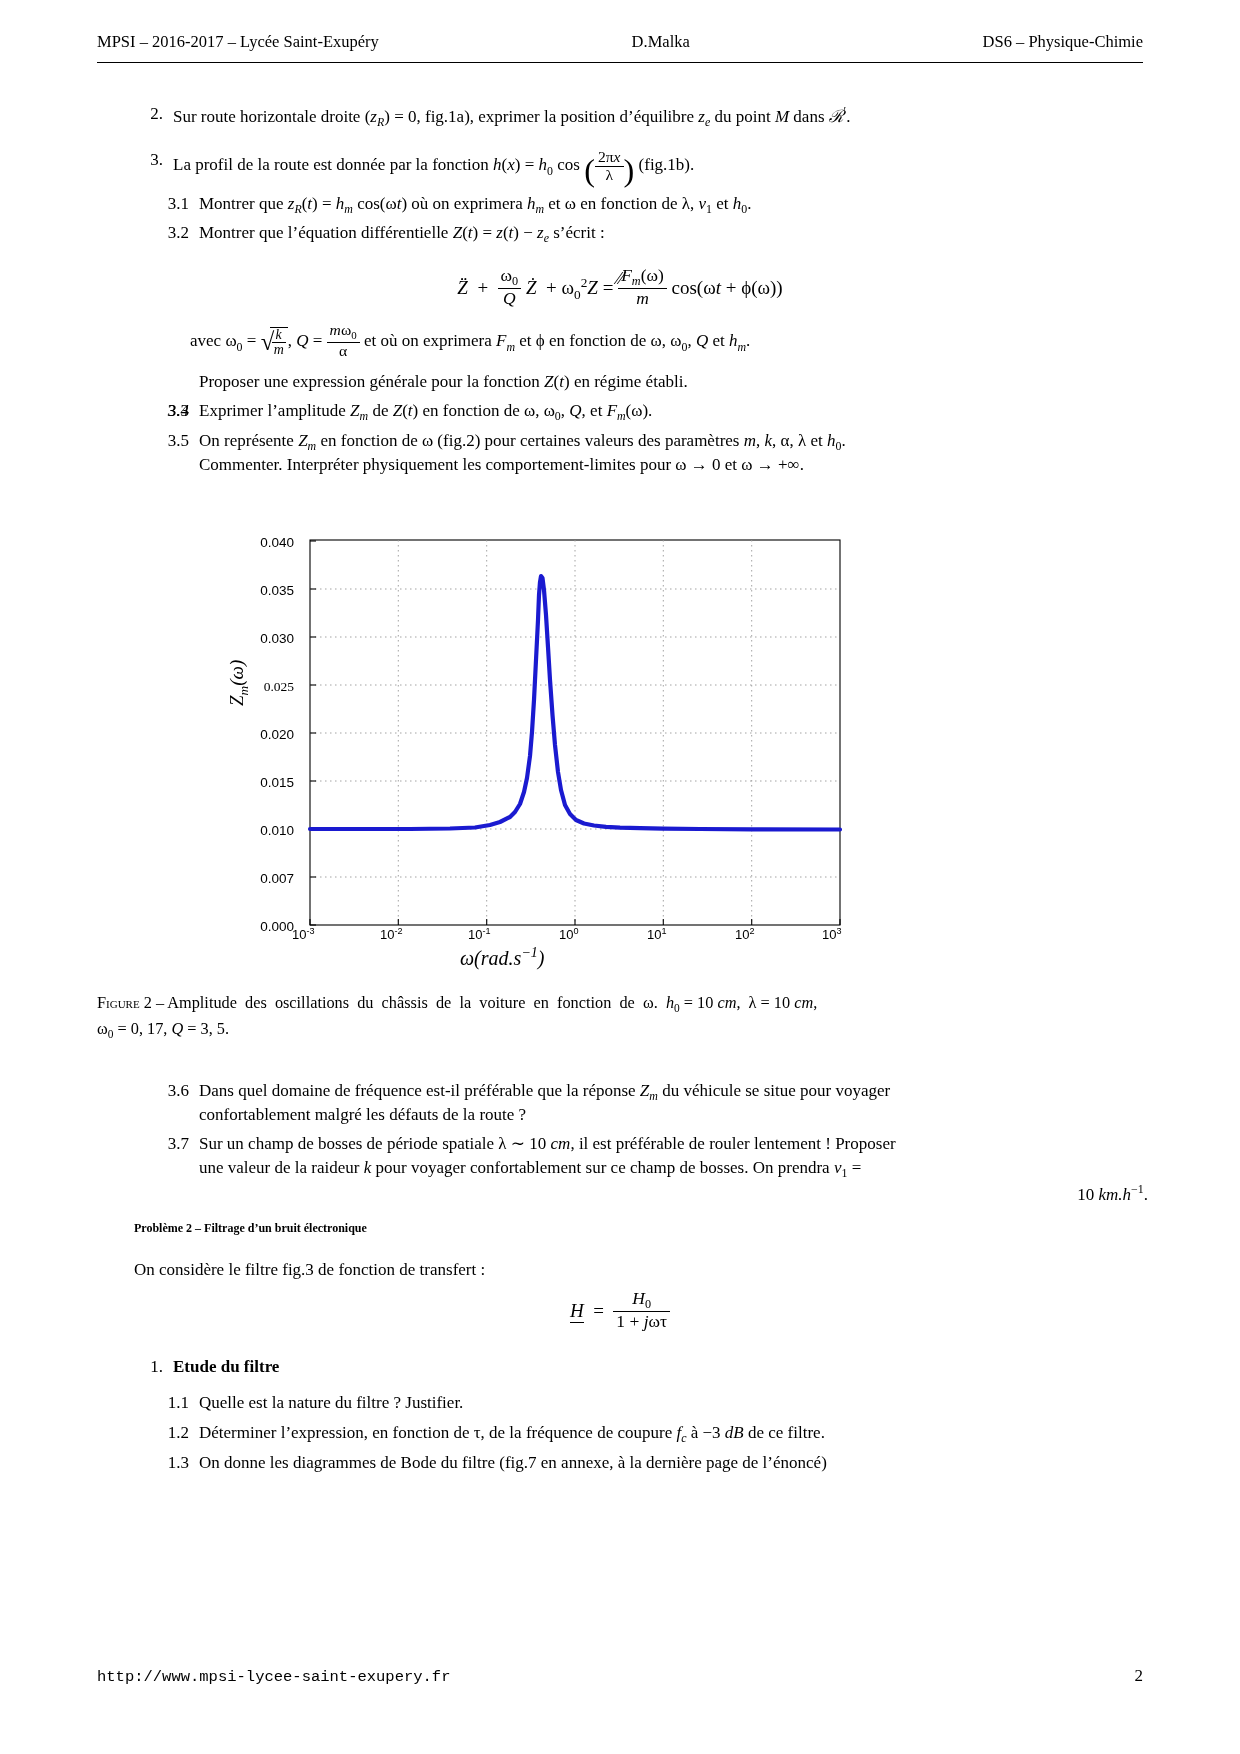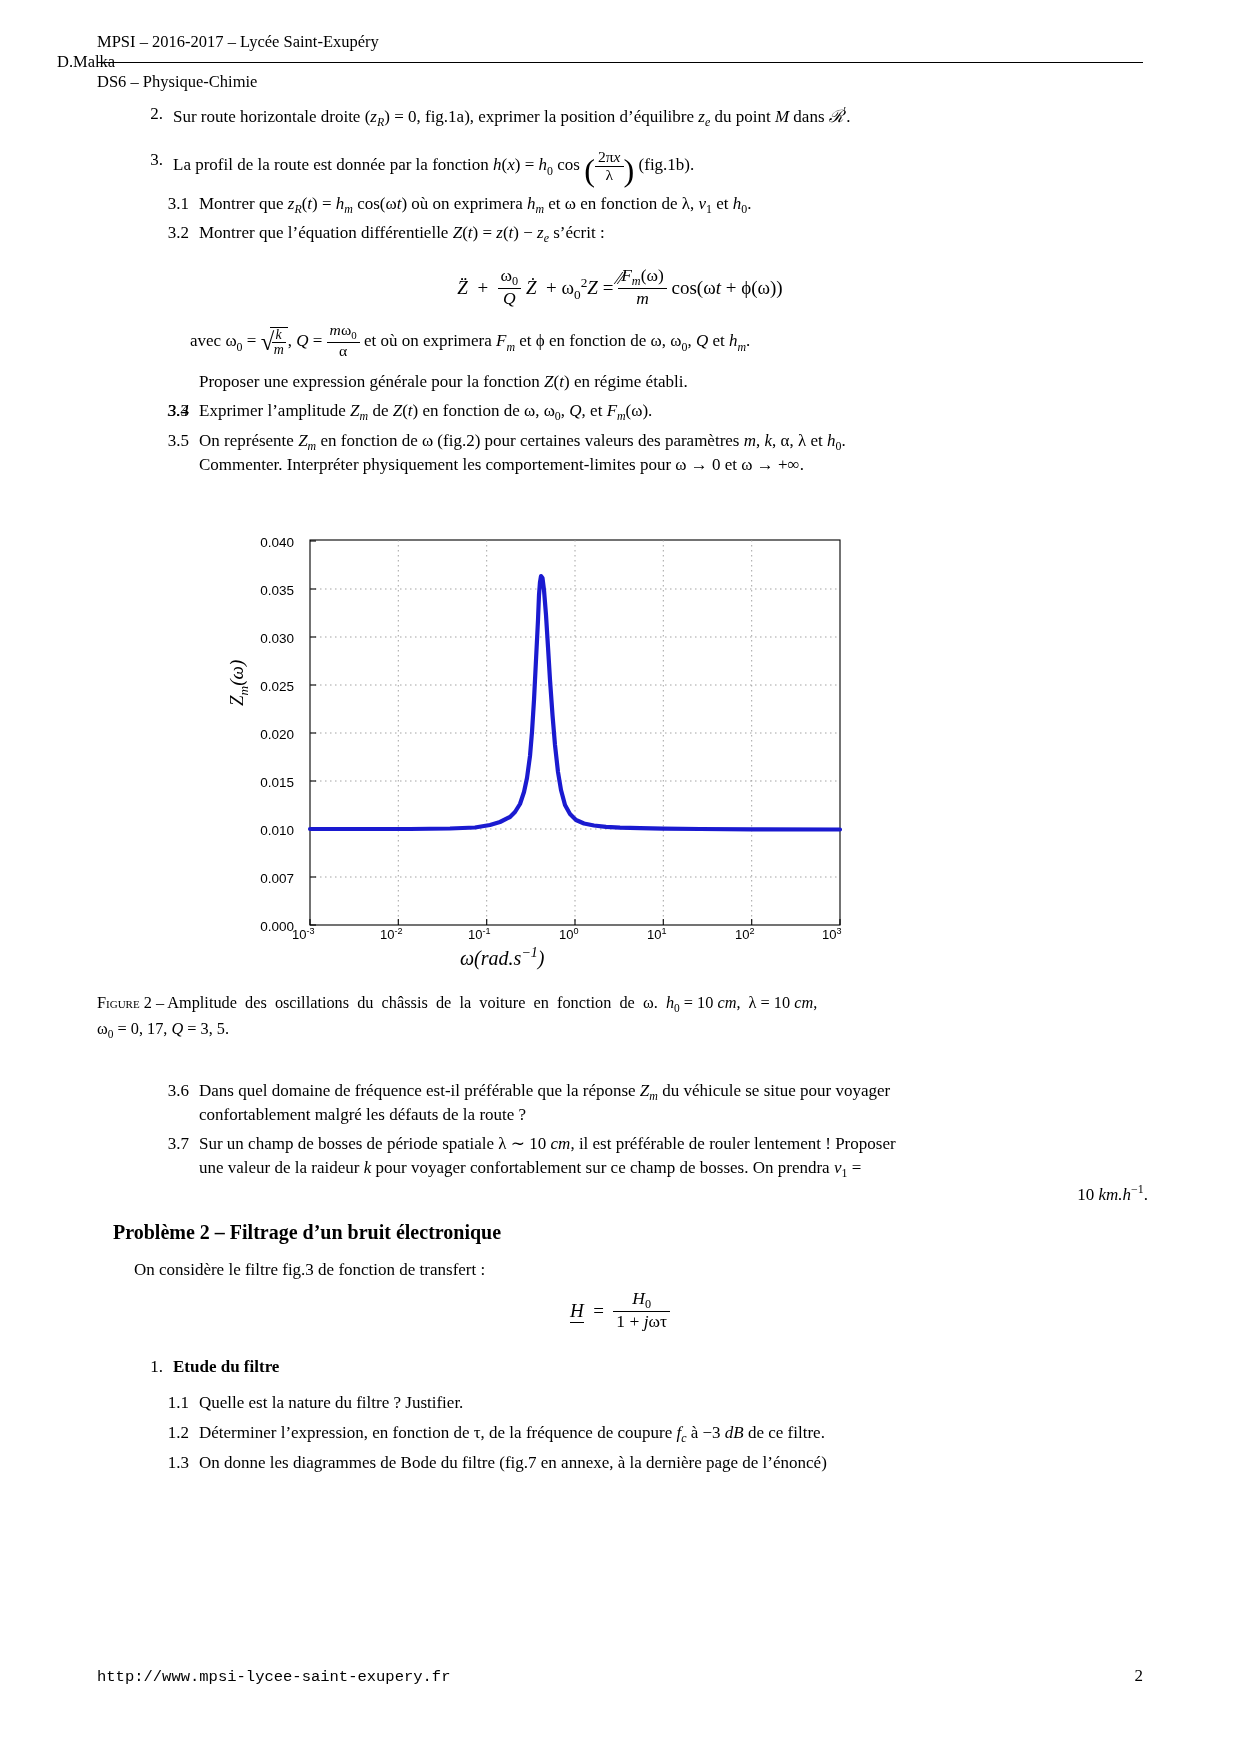--- a/index.html
+++ b/index.html
@@ -9,23 +9,22 @@
     font-family:"Liberation Serif", serif;
     color:#000000;
     position:relative;
     overflow:hidden;
   }
   .page { position:relative; width:1240px; height:1754px; }
 
   
   .header {
     position:absolute; left:97px; top:32px; width:1046px;
-    display:flex; justify-content:space-between; align-items:flex-start;
+    display:flex; justify-content:space-between; align-items:flex-end;
     font-size:16.5px;
-    flex-direction:column;
   }
   .header .mid { margin-left:-40px; }
   .rule {
     position:absolute; left:97px; top:62px; width:1046px; height:1px;
     background:#000;
   }
 
   
   .footer-url {
     position:absolute; left:97px; top:1668px;
@@ -57,21 +56,21 @@
 
   .sqrt { display:inline-block; position:relative; padding-left:9px; }
   .sqrt:before { content:"\221A"; position:absolute; left:0; top:-2px; font-size:1.45em; }
   .sqrt > .rad { border-top:1.1px solid #000; padding:0 2px; display:inline-block; }
 
   .bigparen { font-size:1.9em; vertical-align:-0.33em; font-family:"Liberation Serif", serif; }
 
   .eq { position:absolute; text-align:center; width:100%; font-size:18.5px; }
 
   .secttitle {
-    position:absolute; font-size:20px; font-weight:bold;
+    position:absolute; font-size:12px; font-weight:bold;margin-left:21px;
   }
   .bold { font-weight:bold; }
 
   .caption {
     position:absolute; left:97px; top:991px; width:1046px;
     font-size:16.3px; text-align:justify; line-height:1.45;
   }
   .sc { font-variant:small-caps; font-size:1.0em; }
 
   
@@ -171,21 +170,21 @@
   <div class="figure">
     <div class="ylabel">
       <span class="mi">Z</span><sub class="mi">m</sub>(ω)
     </div>
 
     <div class="ytick" style="left:0px; width:64px; top:399px;">0.000</div>
     <div class="ytick" style="left:0px; width:64px; top:351px;">0.007</div>
     <div class="ytick" style="left:0px; width:64px; top:303px;">0.010</div>
     <div class="ytick" style="left:0px; width:64px; top:255px;">0.015</div>
     <div class="ytick" style="left:0px; width:64px; top:207px;">0.020</div>
-    <div class="ytick" style="left:0px; width:64px; top:159px;">0.025</div>
+    <div class="ytick" style="left:0px; width:64px; top:159px;font-family:Liberation Serif, serif;">0.025</div>
     <div class="ytick" style="left:0px; width:64px; top:111px;">0.030</div>
     <div class="ytick" style="left:0px; width:64px; top:63px;">0.035</div>
     <div class="ytick" style="left:0px; width:64px; top:15px;">0.040</div>
 
     <svg width="560" height="420" viewBox="0 0 560 420" style="position:absolute; left:70px; top:0px;">
 
       <rect x="10" y="20" width="530" height="385" fill="none" stroke="#000" stroke-width="1.1"></rect>
 
       <g stroke="#999" stroke-width="0.9" stroke-dasharray="1.5,3.5">
         <line x1="10" y1="357" x2="540" y2="357"></line>

